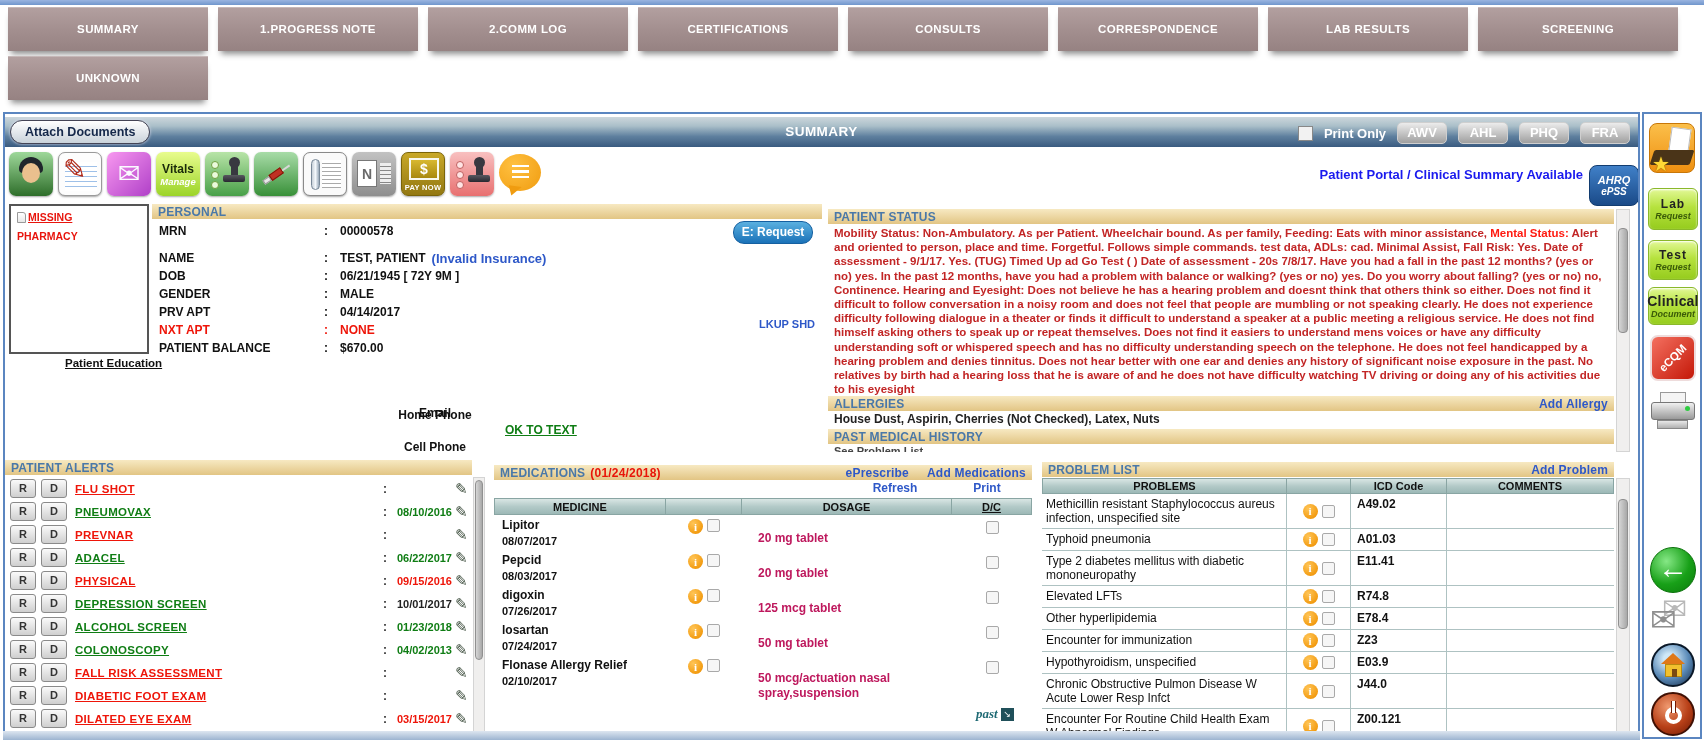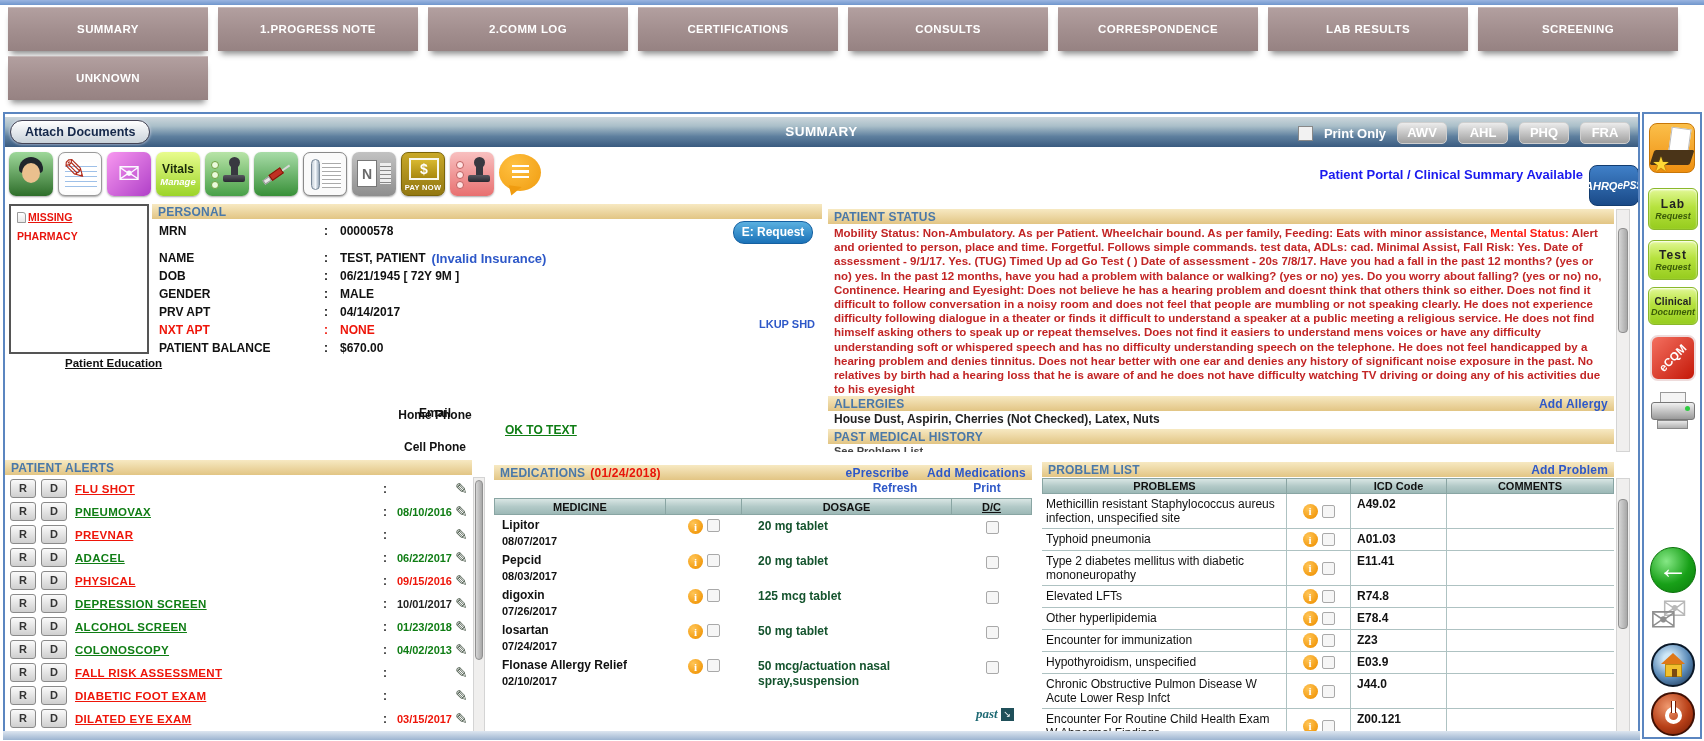--- a/index.html
+++ b/index.html
@@ -97,21 +97,21 @@
   background:radial-gradient(circle at 35% 30%,#ffc040,#f09c10); }
 .chat-tail { position:absolute; left:9px; top:34px; width:0; height:0;
   border-left:4px solid transparent; border-right:9px solid transparent;
   border-top:10px solid #f09c10; transform:rotate(8deg); }
 .chat-lines { position:absolute; left:13px; top:13px; width:17px; height:15px;
   background:repeating-linear-gradient(#fff 0 2.5px,transparent 2.5px 5.5px); }
 .portal { position:absolute; left:1200px; top:53px; width:378px; text-align:right;
   font-size:13px; font-weight:bold; color:#1a1aee; cursor:pointer; }
 .ahrq { position:absolute; left:1584px; top:51px; width:50px; height:41px; border-radius:8px;
   background:linear-gradient(180deg,#4080c8,#1a4a88); border:1px solid #123c70; cursor:pointer;
-  display:flex; flex-direction:row; align-items:center; justify-content:center;
+  display:flex; flex-direction:column; align-items:center; justify-content:center;
   color:#fff; font-style:italic; font-weight:bold; }
 .ahrq .a1 { font-size:11px; } .ahrq .a2 { font-size:10px; }
 
 
 .photo-box { position:absolute; left:4px; top:90px; width:140px; height:150px;
   background:#fff; border:2px solid #555; }
 .missing-link { position:absolute; left:6px; top:5px; display:flex; align-items:center;
   color:#e8150d; font-size:10.5px; font-weight:bold; text-decoration:underline; cursor:pointer; }
 .mini-doc { width:9px; height:11px; background:linear-gradient(#fff,#e8e8e8);
   border:1px solid #999; border-top-right-radius:3px; margin-right:2px; }
@@ -187,21 +187,21 @@
   display:flex; align-items:center; justify-content:center; }
 .thead-cell:first-child { border-left:1px solid #89a5a3; }
 .meds-rows { position:absolute; left:489px; top:401px; width:538px; }
 .med-row { display:flex; min-height:35px; }
 .mc-name { width:172px; padding:3px 0 0 8px; }
 .med-name { font-size:12px; font-weight:bold; color:#111; }
 .med-date { font-size:11px; font-weight:bold; color:#111; margin-top:3px; }
 .mc-info { width:76px; display:flex; justify-content:center; align-items:flex-start;
   padding-top:4px; gap:4px; }
 .mc-dosage { width:210px; padding:4px 0 0 16px; font-size:12px; font-weight:bold;
-  color:#14532d; line-height:15px; }
+  color:#be185d; line-height:15px;margin-top:12px; }
 .mc-dc { width:80px; display:flex; justify-content:center; align-items:flex-start; padding-top:6px; }
 .cb { width:13px; height:13px; background:#f6f6f6; border:1px solid #a9a9a9;
   border-radius:2px; cursor:pointer; }
 .info-i { width:15px; height:15px; border-radius:50%; cursor:pointer;
   background:radial-gradient(circle at 35% 30%,#ffc557,#f39c12 70%,#d8830a);
   color:#fff; font-family:"Liberation Serif",serif; font-weight:bold; font-size:11px;
   display:flex; align-items:center; justify-content:center; }
 .past-link { position:absolute; left:971px; top:592px; display:flex; align-items:center;
   gap:3px; cursor:pointer; }
 .past-word { font-family:"Liberation Serif",serif; font-style:italic; font-weight:bold;
@@ -230,21 +230,21 @@
   border:1px solid #bbb; transform:rotate(8deg); }
 .folder-flap { position:absolute; left:2px; bottom:7px; width:40px; height:15px;
   background:#4a3418; transform:skewX(-18deg); border-radius:2px; }
 .folder-star { position:absolute; left:2px; bottom:-4px; color:#ffd835; font-size:20px;
   text-shadow:0 0 2px #8a6a00; }
 .sb-btn-green { position:absolute; left:4px; width:50px; border-radius:6px; cursor:pointer;
   background:linear-gradient(180deg,#e2f896 0%,#b6e23e 45%,#96cc1e 100%);
   border:1px solid #8ab82a; box-shadow:inset 0 1px 2px #fff;
   display:flex; flex-direction:column; align-items:center; justify-content:center; }
 .sbl1 { font-size:12px; font-weight:bold; color:#222; letter-spacing:1px; }
-.sbl1.small { font-size:10px; letter-spacing:.2px; }
+.sbl1.small { font-size:14px; letter-spacing:.2px; }
 .sbl2 { font-size:9px; font-weight:bold; font-style:italic; color:#3a5a08; }
 .sb-ecqm { position:absolute; left:6px; top:221px; width:46px; height:46px; border-radius:8px;
   background:linear-gradient(135deg,#f47060,#c41808); border:2px solid #eedcdc; cursor:pointer;
   display:flex; align-items:center; justify-content:center; }
 .sb-ecqm span { transform:rotate(-45deg); color:#fff; font-weight:bold; font-size:11.5px; }
 .sb-printer { position:absolute; left:7px; top:278px; width:44px; height:40px; cursor:pointer; }
 .pr-paper { position:absolute; top:0; left:9px; width:26px; height:12px; background:#f4f4f4; border:1px solid #999; }
 .pr-body { position:absolute; top:10px; left:0; width:44px; height:18px; border-radius:3px;
   background:linear-gradient(#f0f0f0,#9a9a9a); border:1px solid #777; }
 .pr-tray { position:absolute; top:28px; left:6px; width:31px; height:9px;

